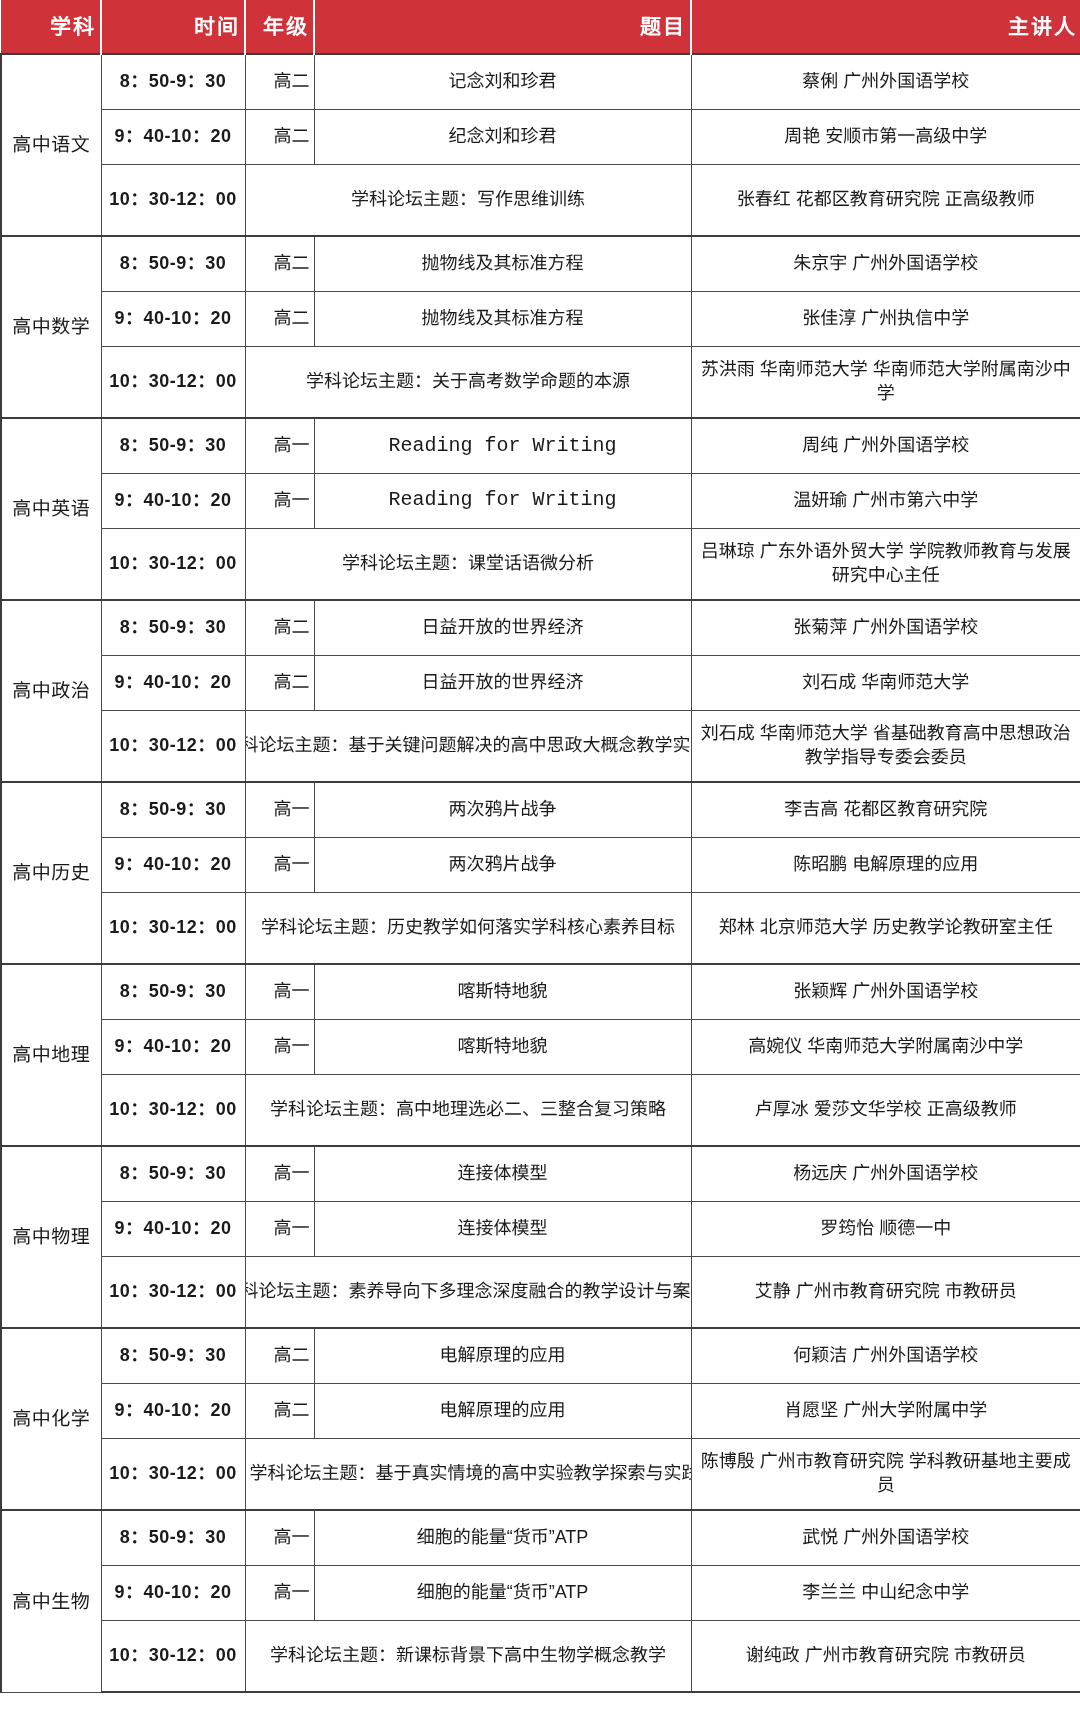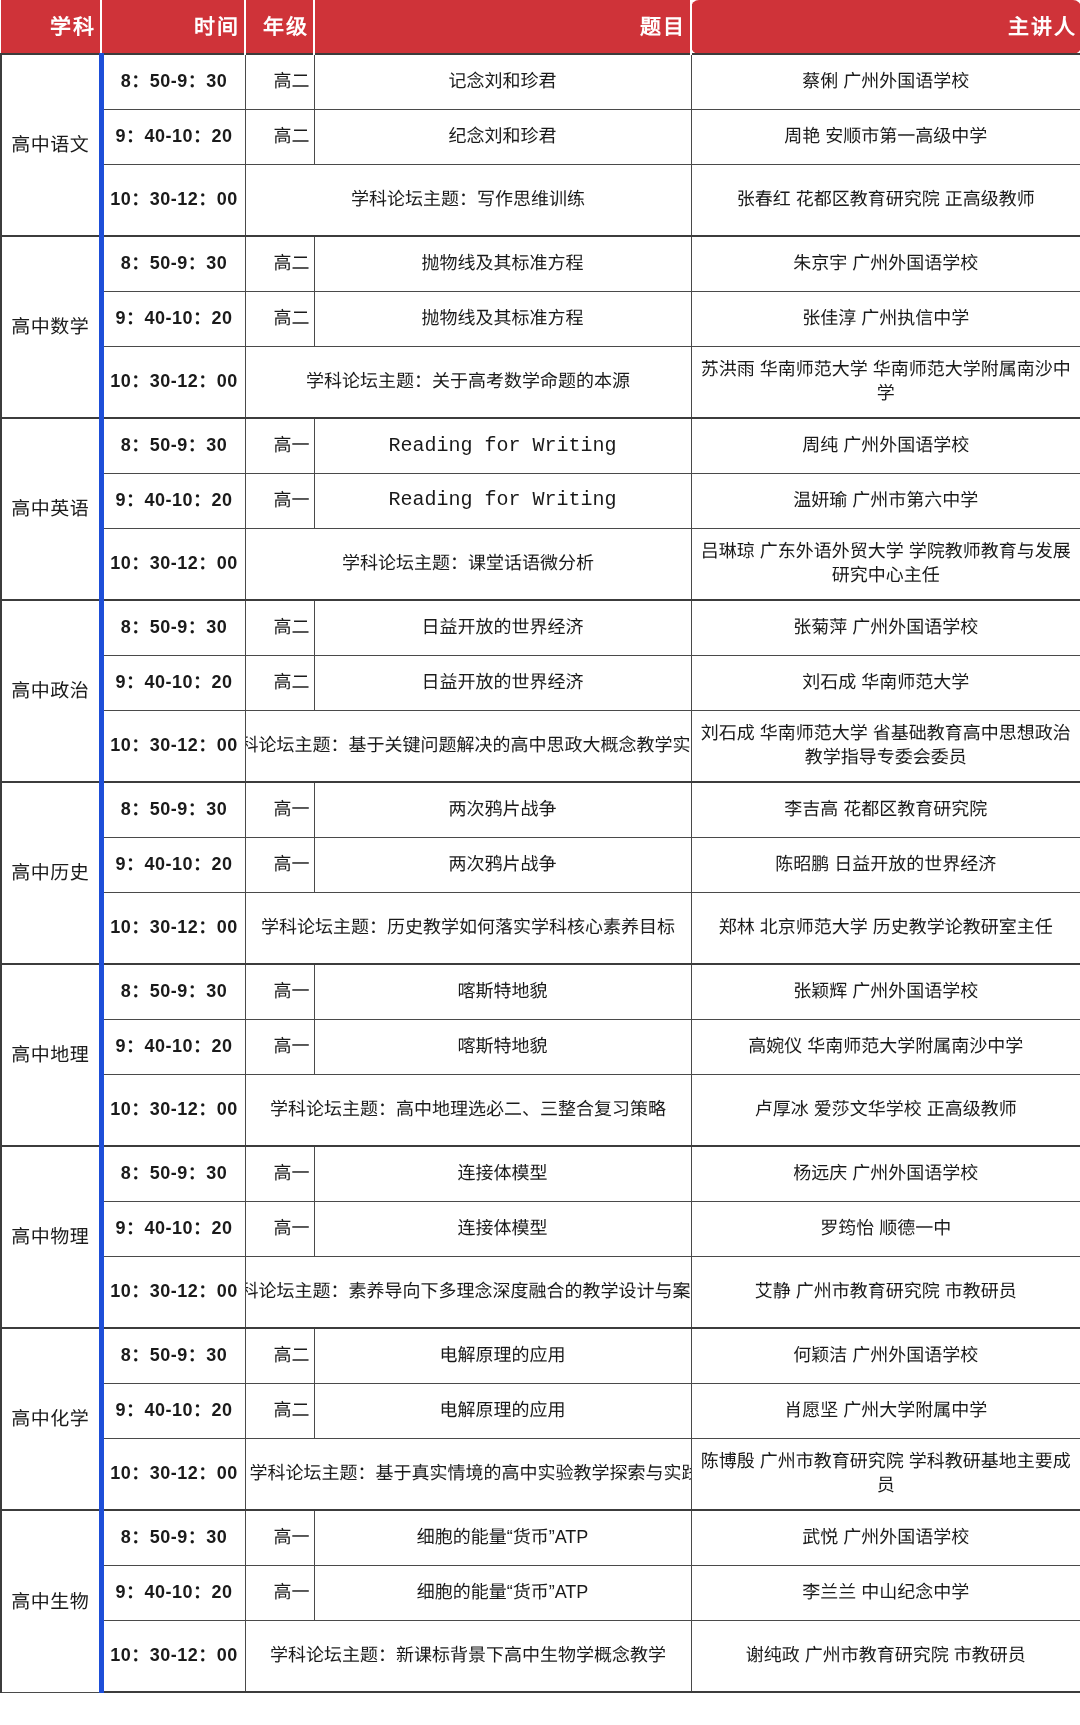--- a/index.html
+++ b/index.html
@@ -43,21 +43,21 @@
     font-weight: bold;
     letter-spacing: 2px;
     height: 45px;
     line-height: 45px;
     padding: 4px;
     text-align: right;
     border-right: 2px solid #ffffff;
     border-bottom: 0;
     box-sizing: border-box;
   }
-  thead th:last-child { border-right: 0; border-radius: 8px; }
+  thead th:last-child { border-right: 0; }
 
   tbody td {
     border: 1px solid #4a4a4a;
     padding: 0 4px;
     text-align: center;
     vertical-align: middle;
     font-size: 18px;
     line-height: 1.32;
     background: #ffffff;
     box-sizing: border-box;
@@ -68,21 +68,21 @@
   tbody td.wrap { white-space: normal; }
 
   
   tbody tr.block-start > td { border-top: 2px solid #3c3c3c; }
   tbody tr.block-end   > td { border-bottom: 2px solid #3c3c3c; }
 
   td.subject {
     font-size: 19px;
     letter-spacing: 0.5px;
     border-left: 2px solid #3c3c3c;
-    border-right: 5px solid #1d4ed8;
+    border-right: 1px solid #1d4ed8;
   }
 
   td.time {
     font-size: 18px;
     font-weight: bold;
     letter-spacing: 0.5px;
   }
 
   td.grade { font-size: 18px; text-align: right; }
 
@@ -211,21 +211,21 @@
           <td class="subject" rowspan="3">高中历史</td>
           <td class="time">8：50-9：30</td>
           <td class="grade">高一</td>
           <td class="topic">两次鸦片战争</td>
           <td class="speaker wrap">李吉高 花都区教育研究院</td>
         </tr>
         <tr class="r-lesson">
           <td class="time">9：40-10：20</td>
           <td class="grade">高一</td>
           <td class="topic">两次鸦片战争</td>
-          <td class="speaker wrap">陈昭鹏 日益开放的世界经济</td>
+          <td class="speaker wrap">陈昭鹏 电解原理的应用</td>
         </tr>
         <tr class="r-forum block-end">
           <td class="time">10：30-12：00</td>
           <td colspan="2" class="topic">学科论坛主题：历史教学如何落实学科核心素养目标</td>
           <td class="speaker wrap">郑林 北京师范大学 历史教学论教研室主任</td>
         </tr>
         <tr class="r-lesson block-start">
           <td class="subject" rowspan="3">高中地理</td>
           <td class="time">8：50-9：30</td>
           <td class="grade">高一</td>

